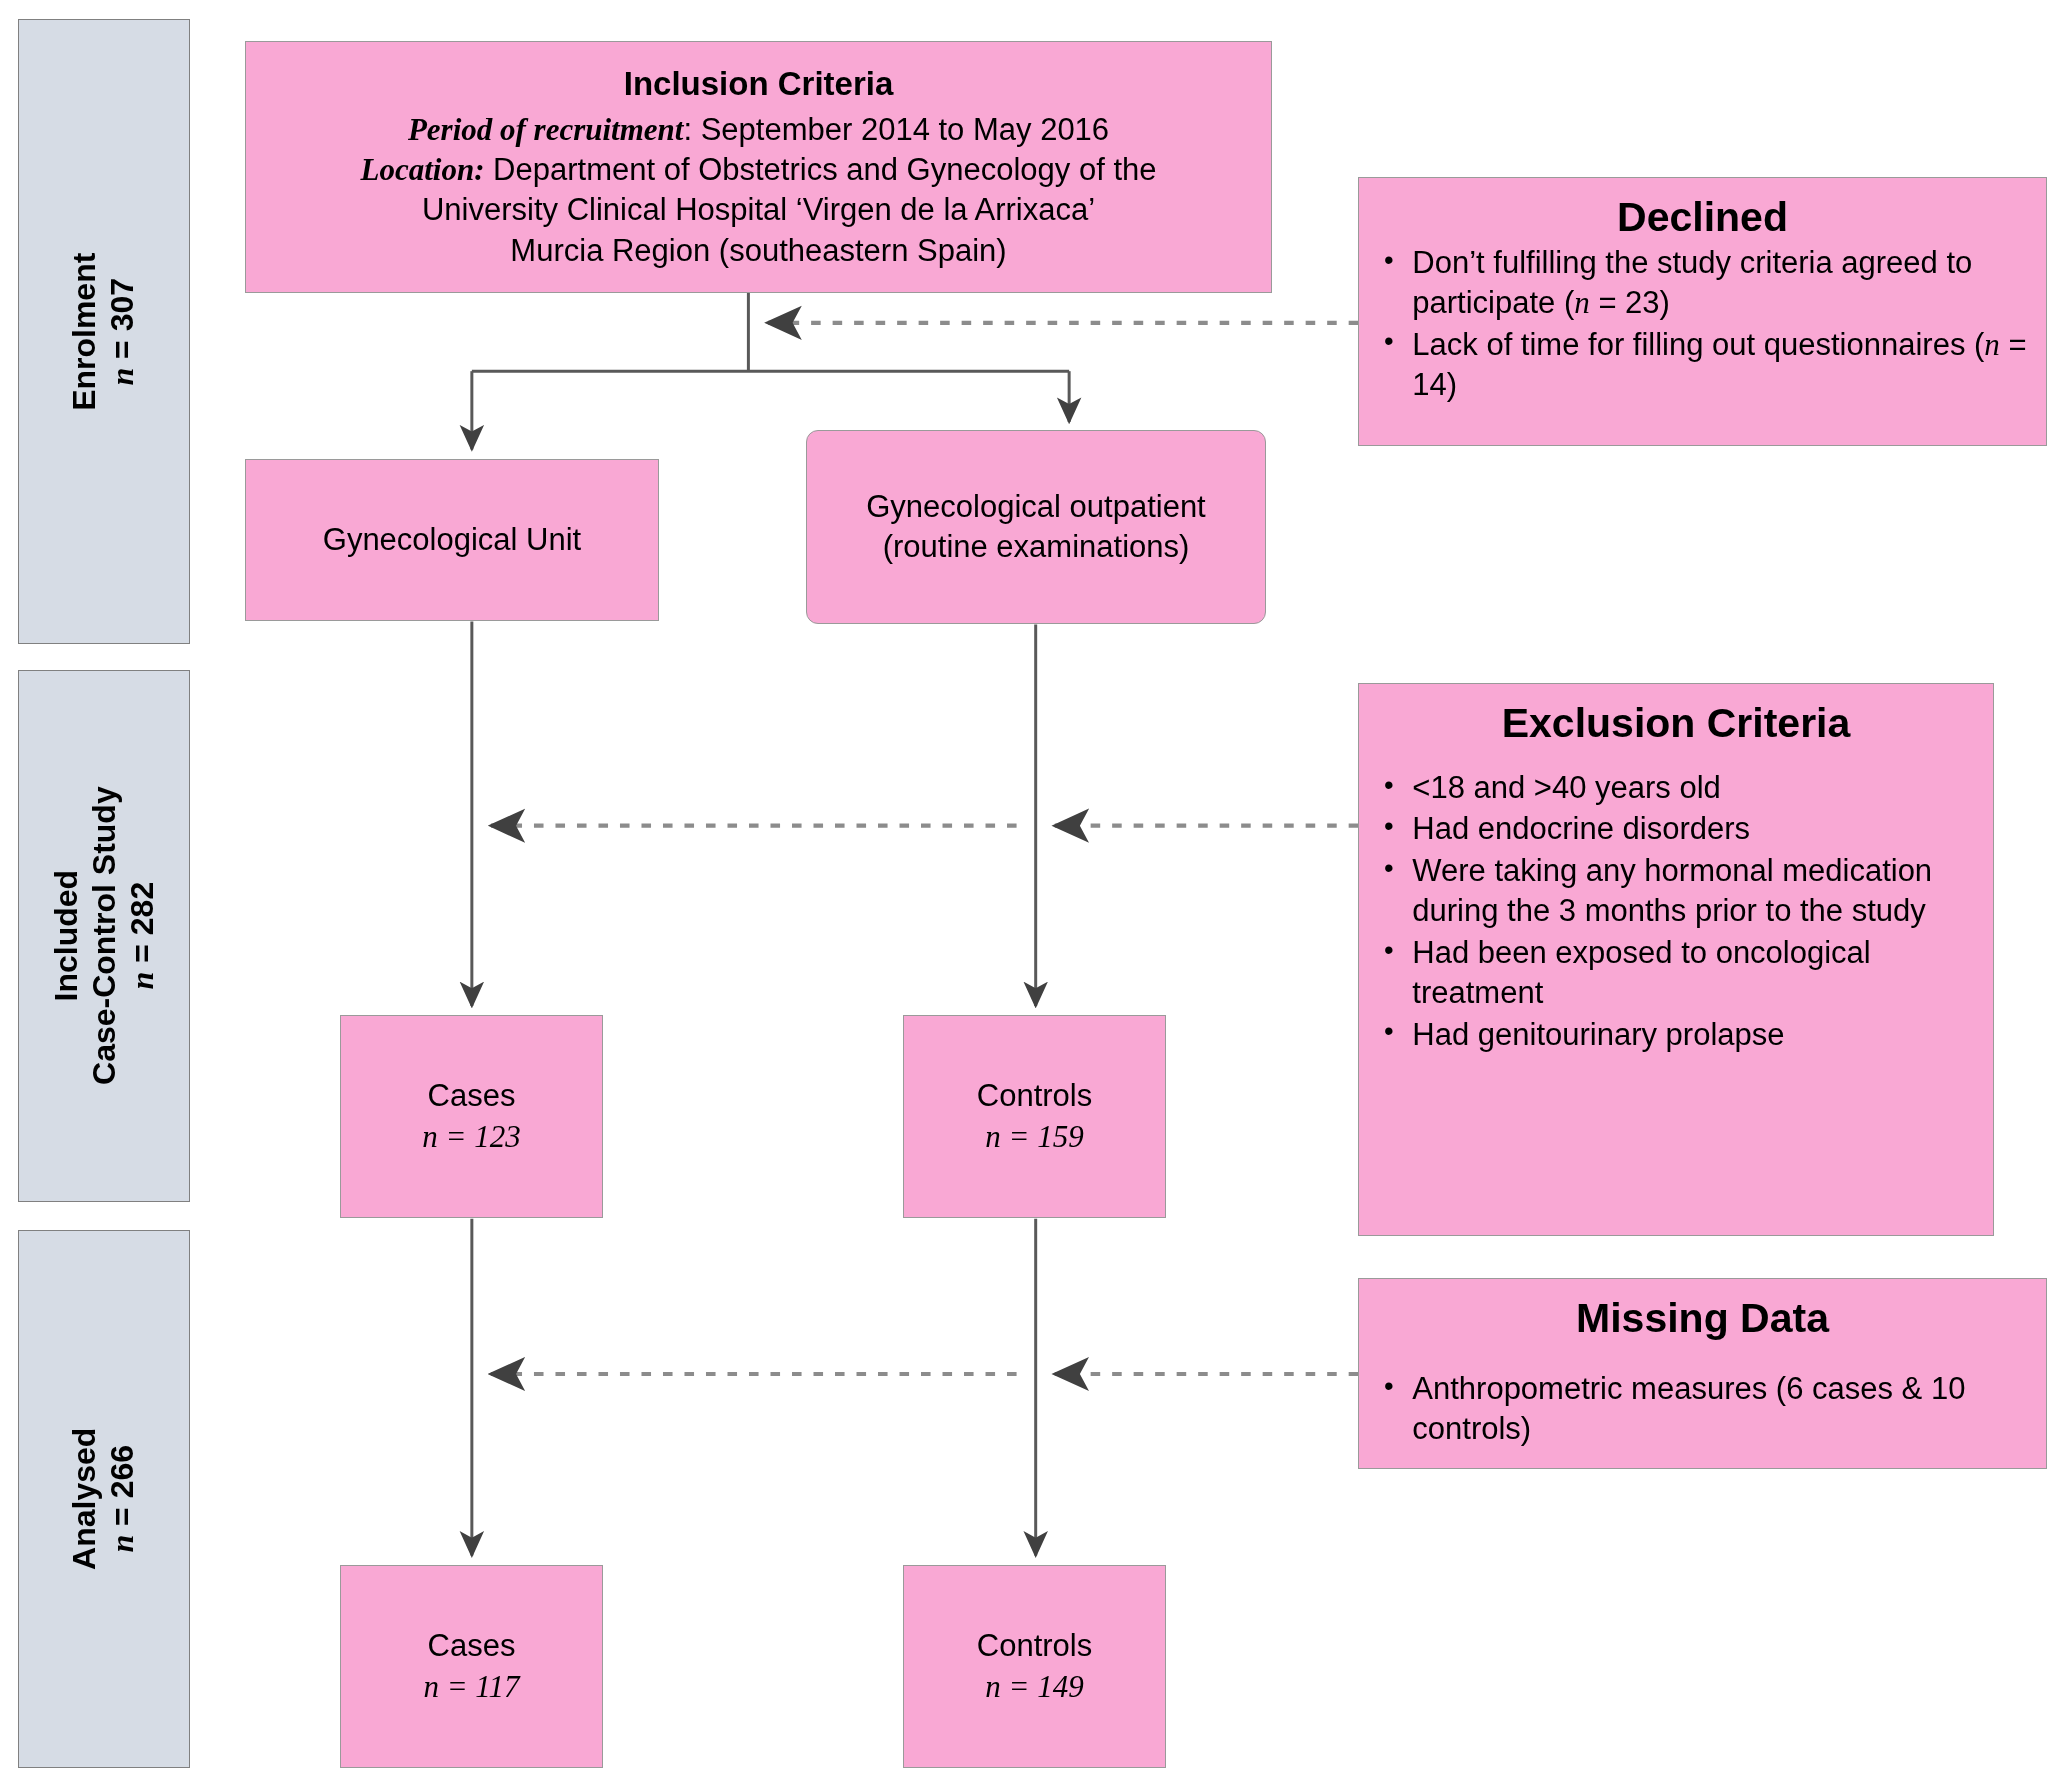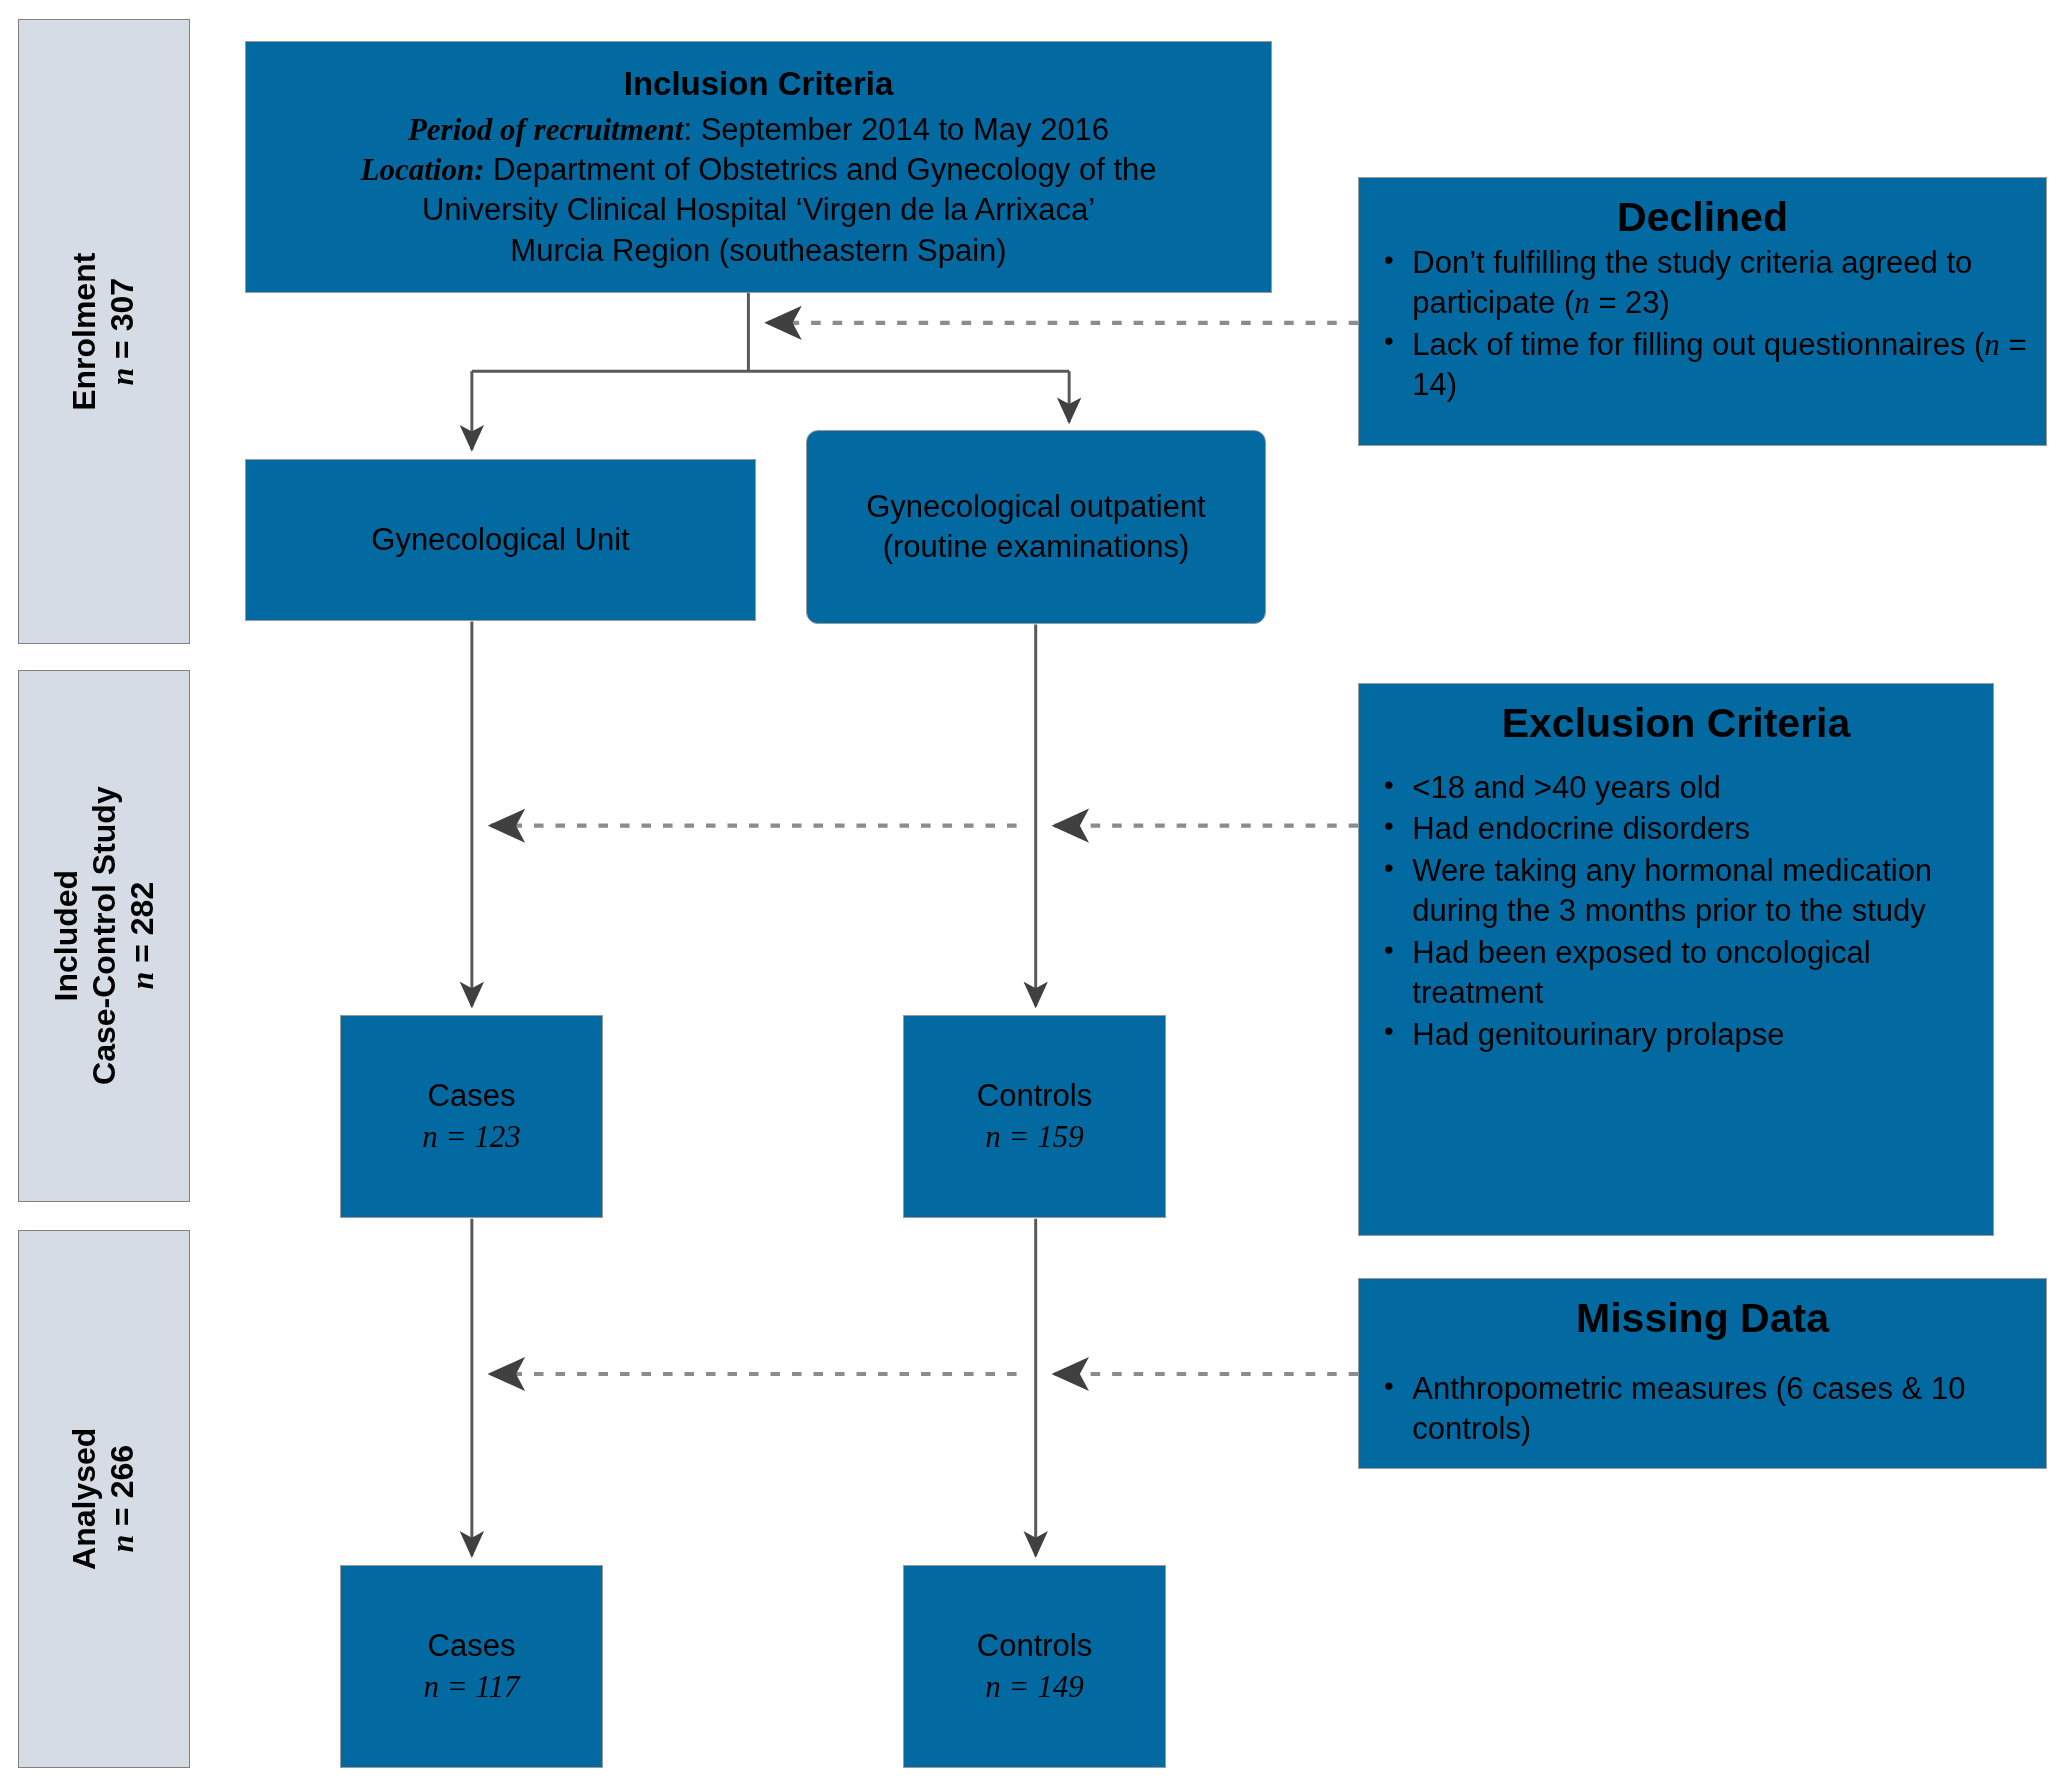--- a/index.html
+++ b/index.html
@@ -1,19 +1,19 @@
 <!DOCTYPE html>
 <html style="font-size:9.6px"><head>
 <meta charset="utf-8">
 <style>
   html,body{margin:0;padding:0;background:#ffffff;}
   body{font-family:"Liberation Sans", sans-serif;}
   #page{position:relative;width:2066px;height:1784px;background:#fff;overflow:hidden;}
 
-  .box{position:absolute;background:#0369a1;border:1.8px solid #9a9a9a;box-sizing:border-box;}
+  .box{position:absolute;background:#f9a8d4;border:1.8px solid #9a9a9a;box-sizing:border-box;}
   .stage{position:absolute;background:#D6DCE5;border:1.8px solid #808080;box-sizing:border-box;
          display:flex;align-items:center;justify-content:center;}
   .stage-inner{transform:rotate(-90deg);white-space:nowrap;text-align:center;
                font-weight:bold;font-size:32px;color:#000;line-height:1.18;}
   .stage-inner .nline{font-weight:bold;}
   .ital{font-style:italic;font-family:"Liberation Serif", serif;}
 
   .ctr{display:flex;flex-direction:column;align-items:center;justify-content:center;
        text-align:center;font-size:31px;color:#000;line-height:1.30;padding:6px 8.4px;}
   .ctr .ttl{font-weight:bold;font-size:33px;margin-bottom:3.6px;}
@@ -105,21 +105,21 @@
   </svg>
 
   <div class="box ctr" style="left:245px;top:41px;width:1027px;height:252px;">
     <div class="ttl">Inclusion Criteria</div>
     <div class="ln"><b class="ital">Period of recruitment</b><span>: September 2014 to May 2016</span></div>
     <div class="ln"><b class="ital">Location:</b><span> Department of Obstetrics and Gynecology of the</span></div>
     <div class="ln">University Clinical Hospital ‘Virgen de la Arrixaca’</div>
     <div class="ln">Murcia Region (southeastern Spain)</div>
   </div>
 
-  <div class="box ctr" style="left:245px;top:459px;width:511px;height:162px;">
+  <div class="box ctr" style="left:245px;top:459px;width:414px;height:162px;">
     <div class="ln">Gynecological Unit</div>
   </div>
 
   <div class="box ctr" style="left:806px;top:430px;width:460px;height:194px;border-radius:12px;">
     <div class="ln">Gynecological outpatient</div>
     <div class="ln">(routine examinations)</div>
   </div>
 
   <div class="box ctr" style="left:340px;top:1015px;width:263px;height:203px;">
     <div class="ln">Cases</div>

